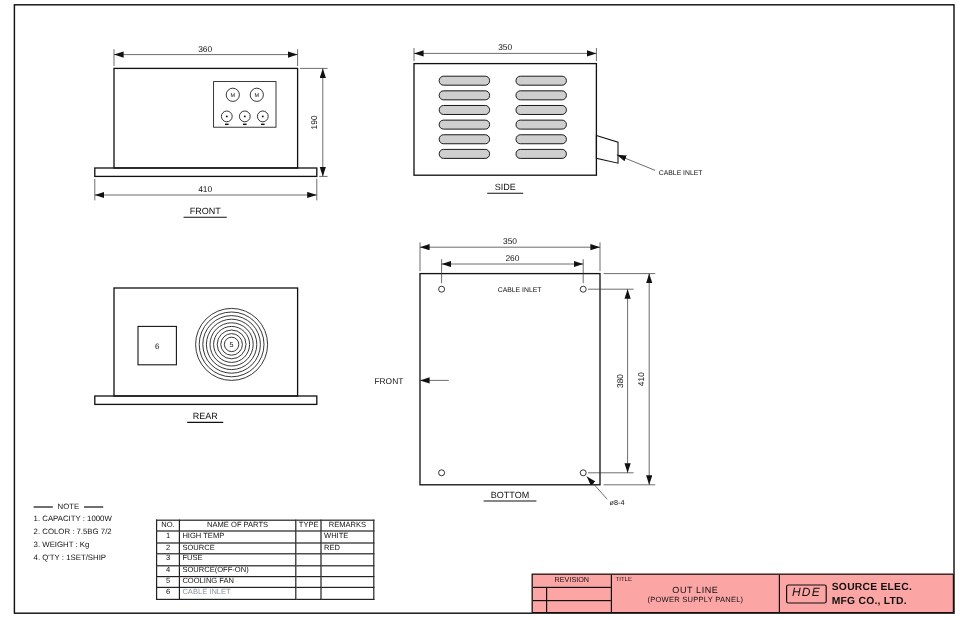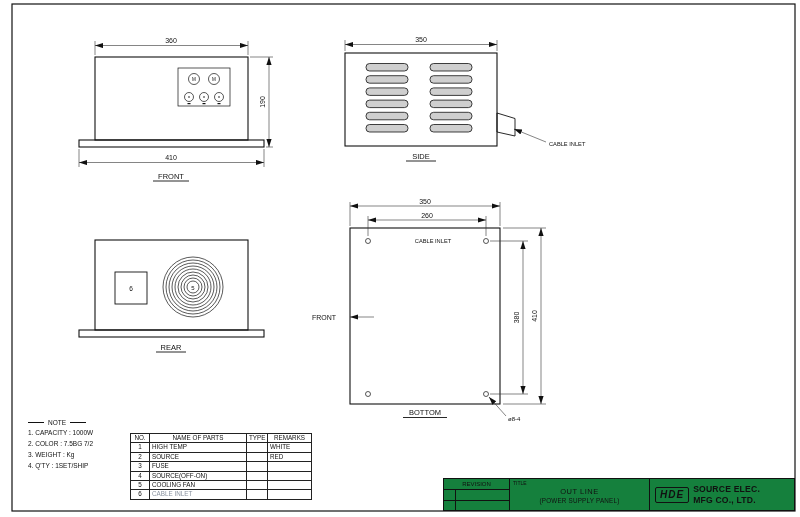--- a/index.html
+++ b/index.html
@@ -30,32 +30,32 @@
   .parts{position:absolute;left:130px;top:433px;}
   .parts table{border-collapse:collapse;table-layout:fixed;width:182px;}
   .parts th,.parts td{border:1px solid #222;font-size:6.3px;font-weight:normal;
       height:8.4px;line-height:8.4px;padding:0 2px;white-space:nowrap;overflow:hidden;}
   .parts th{text-align:center;}
   .parts td{text-align:left;}
   .parts td.c{text-align:center;}
   .parts td.gray{color:#8a93a0;}
 
   .titleblock{position:absolute;left:443px;top:478px;width:352px;height:33px;
-      border:1.2px solid #111;box-sizing:border-box;display:flex;background:#15803d;}
+      border:1.2px solid #111;box-sizing:border-box;display:flex;background:#fca5a5;}
   .tb-rev{width:66px;border-right:1px solid #111;display:flex;flex-direction:column;box-sizing:border-box;}
   .tb-rev-head{height:10px;line-height:10px;border-bottom:1px solid #111;font-size:6px;text-align:center;}
   .tb-rev-body{flex:1;position:relative;}
   .tb-rev-vline{position:absolute;left:11px;top:0;bottom:0;width:1px;background:#111;}
   .tb-rev-hline{position:absolute;left:0;right:0;top:50%;height:1px;background:#111;}
   .tb-title{width:140px;border-right:1px solid #111;position:relative;text-align:center;box-sizing:border-box;}
   .tb-title-label{position:absolute;top:1px;left:3px;font-size:5px;}
   .tb-title-main{margin-top:8px;font-size:7.5px;letter-spacing:0.5px;}
   .tb-title-sub{font-size:6.3px;margin-top:1px;letter-spacing:0.2px;}
   .tb-co{flex:1;display:flex;align-items:center;padding-left:5px;gap:4px;}
-  .tb-logo{border:1.6px solid #111;border-radius:2px;font-weight:bold;font-style:italic;
+  .tb-logo{border:1.6px solid #111;border-radius:2px;font-weight:normal;font-style:italic;
       font-size:10px;line-height:12px;padding:1px 4px;letter-spacing:1px;text-align:center;}
   .tb-co-names{font-weight:bold;font-size:8.6px;line-height:1.25;letter-spacing:0.2px;white-space:nowrap;}
 </style>
 </head>
 <body>
 
 <div class="sheet">
 
 <svg width="800" height="517" viewBox="0 0 800 517">
   <defs>

